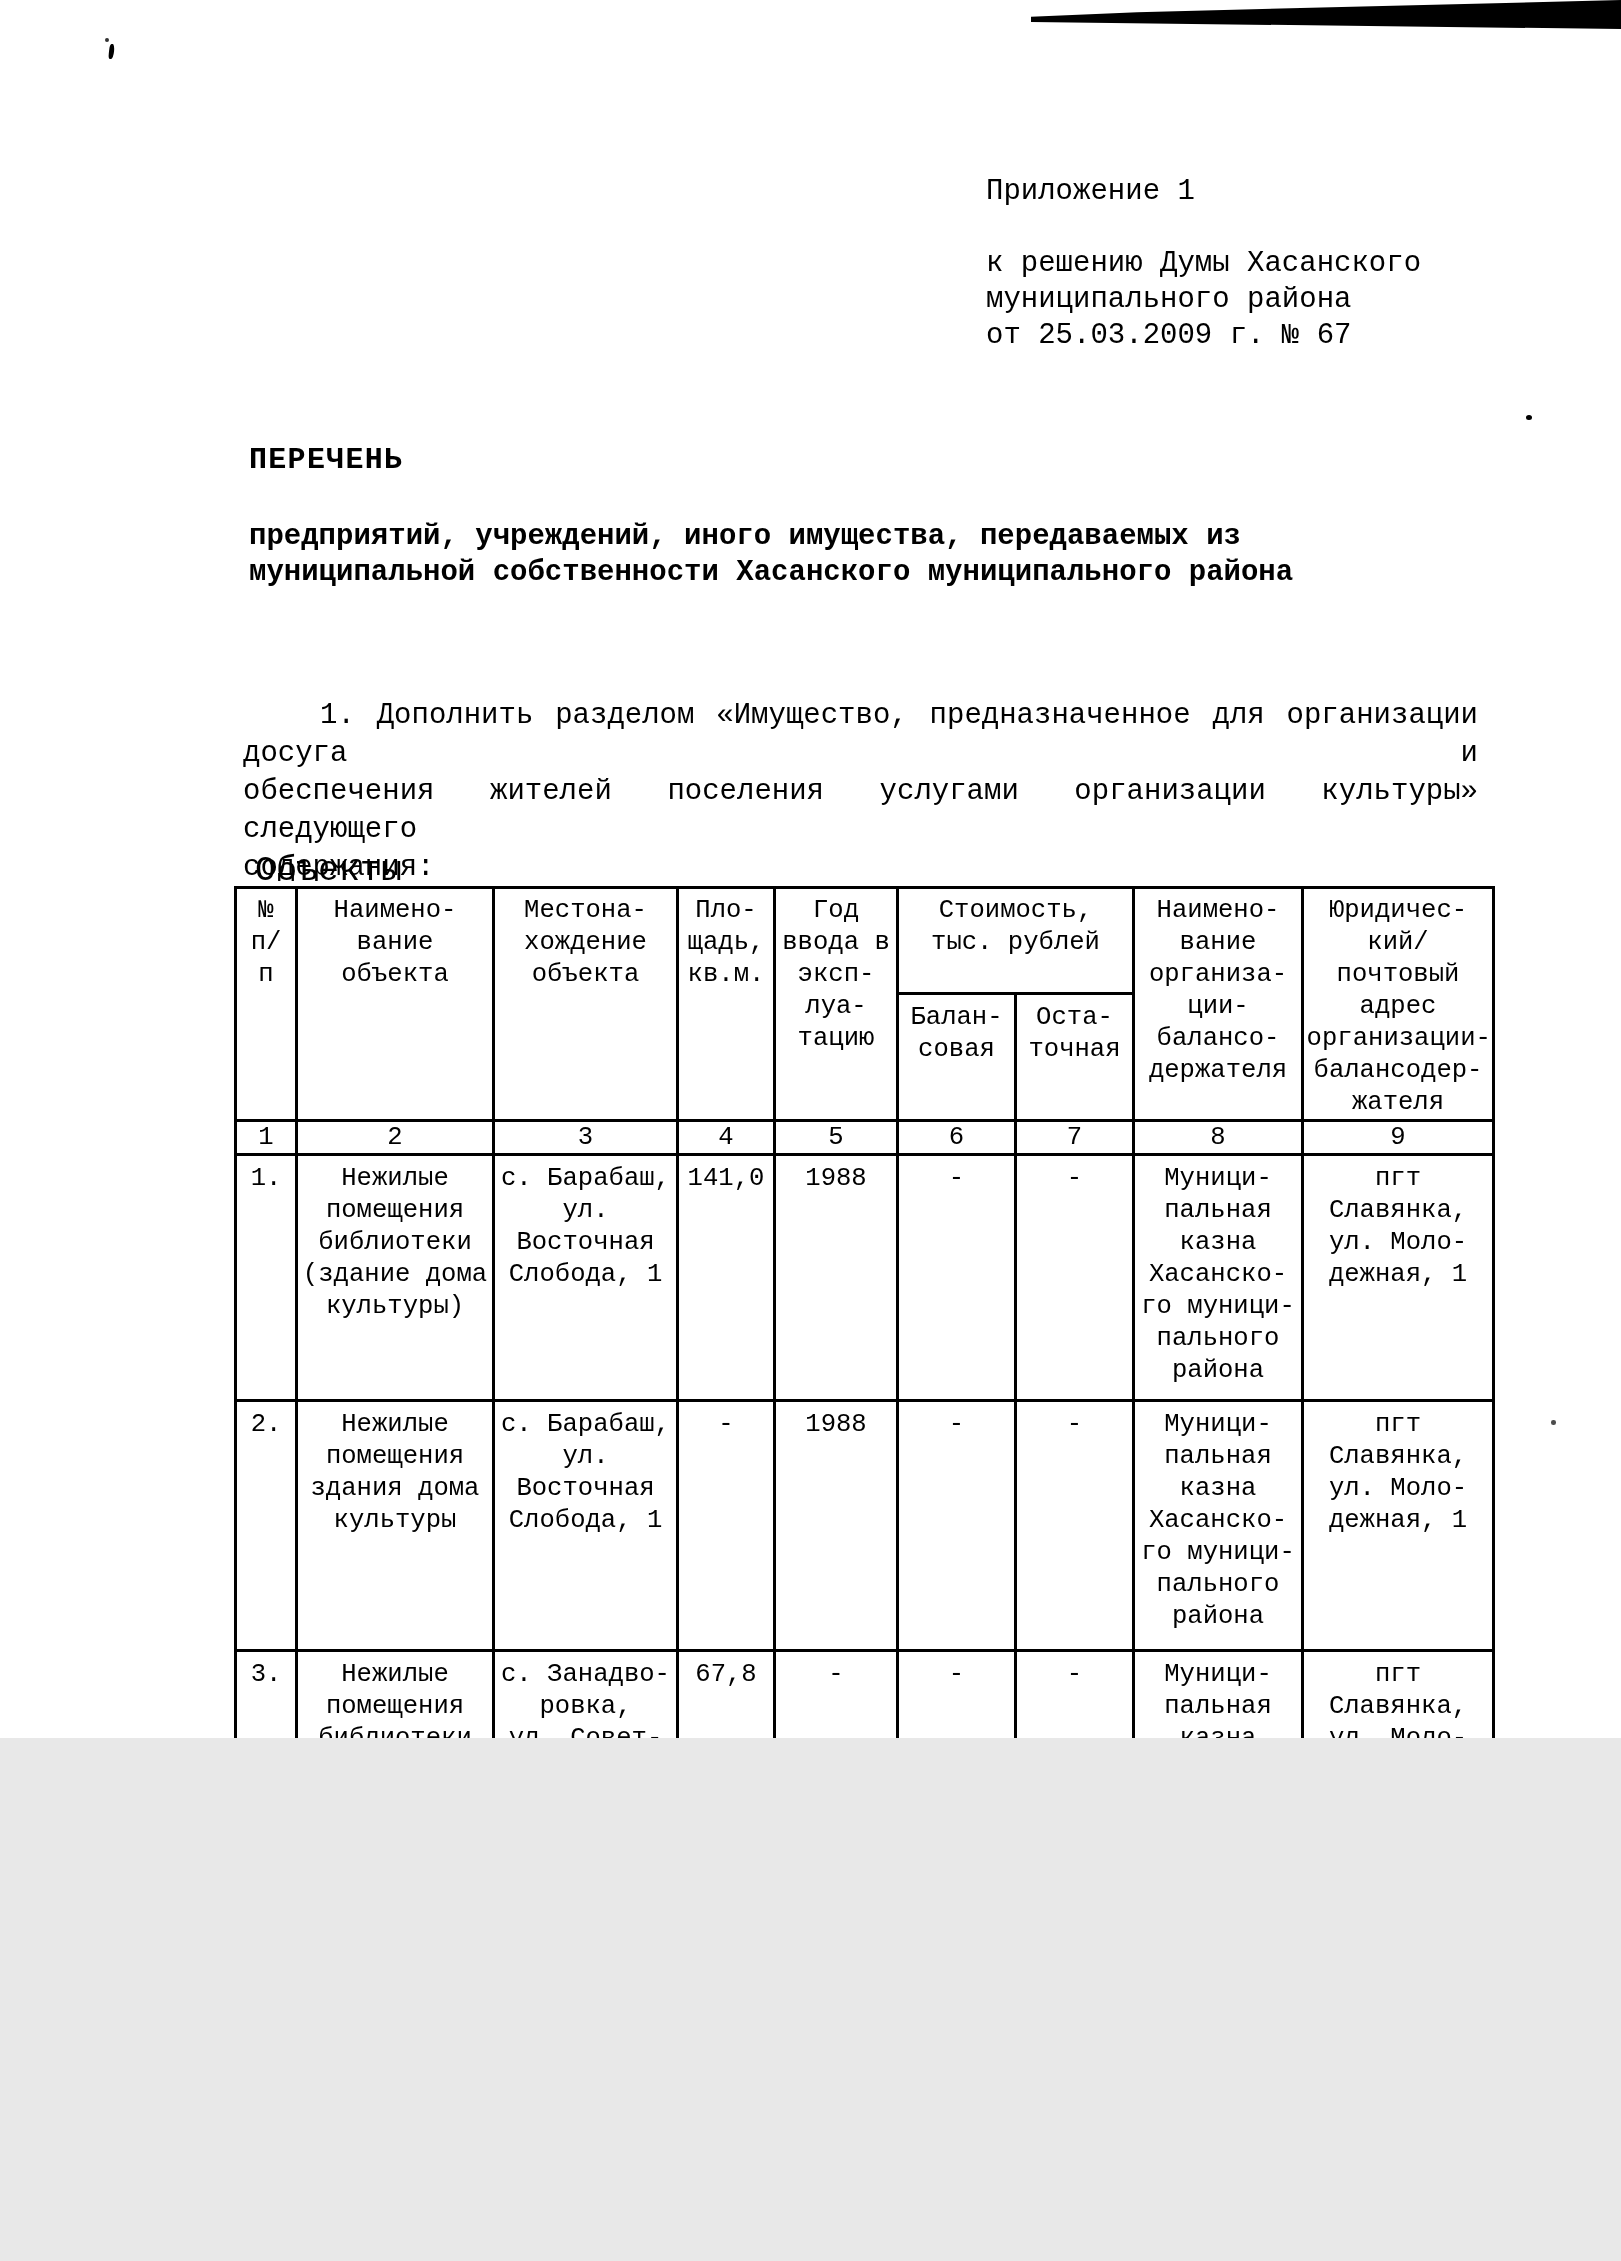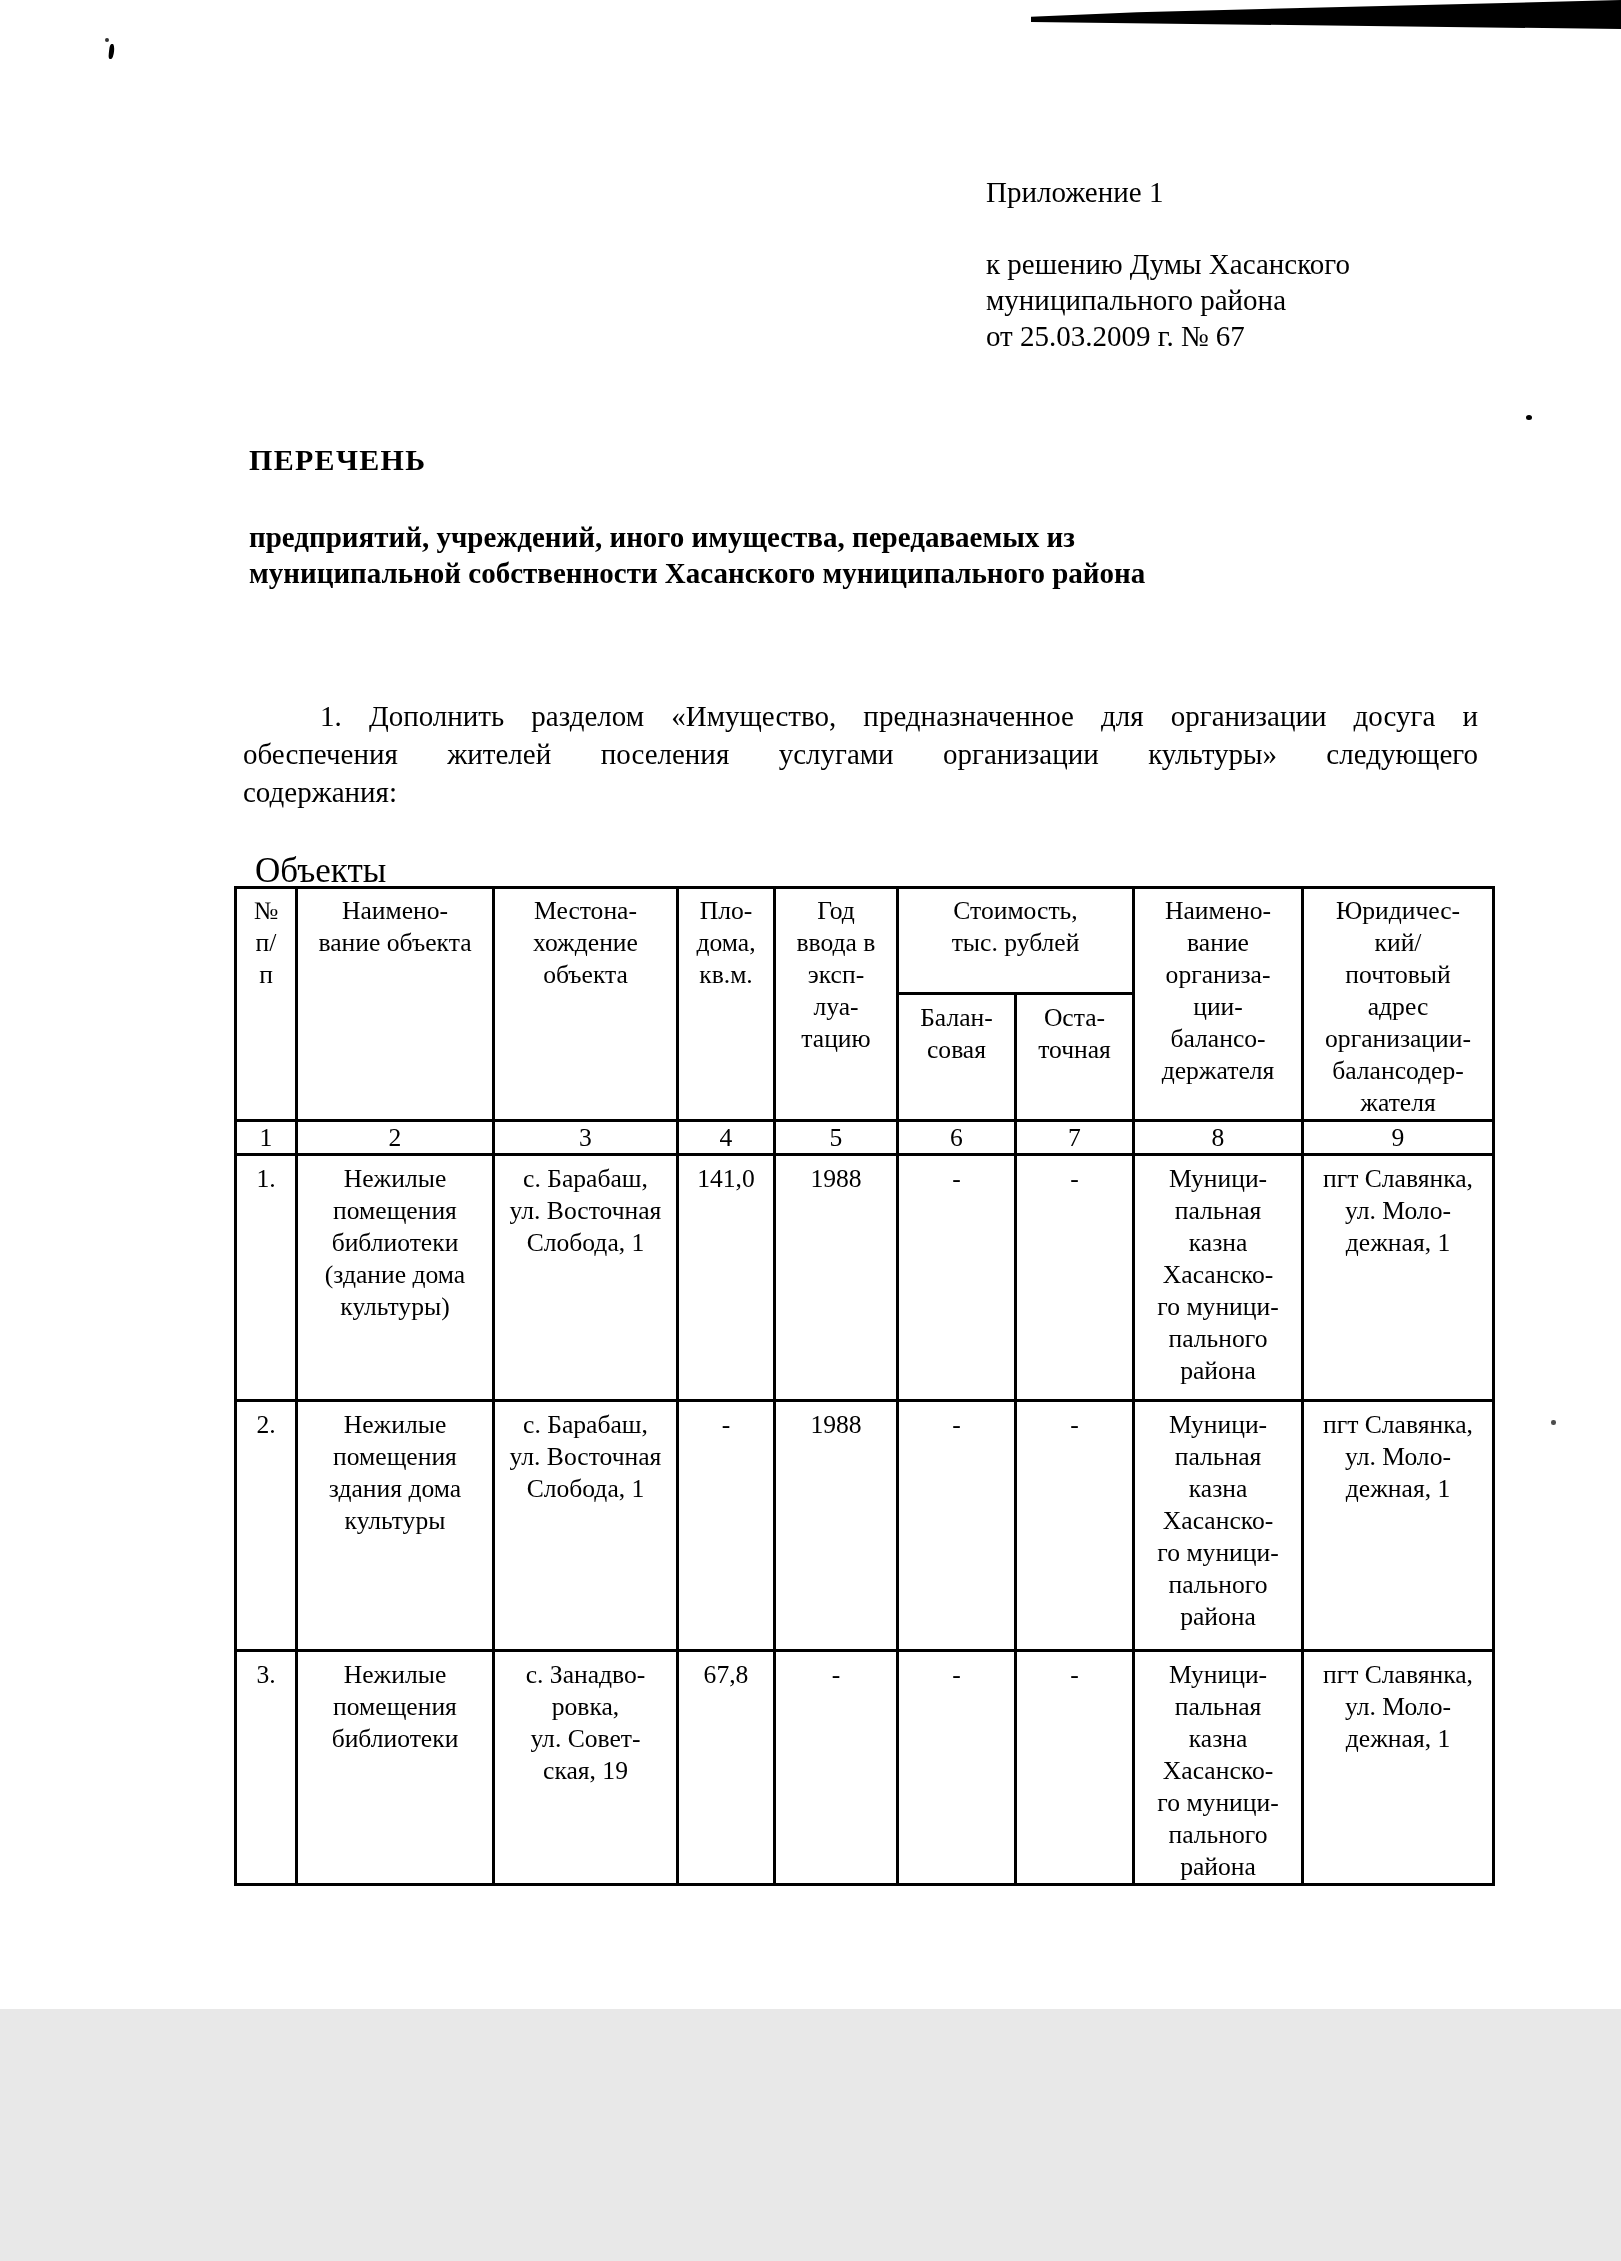--- a/index.html
+++ b/index.html
@@ -1,21 +1,21 @@
 <!DOCTYPE html>
 <html style="font-size:10.2px"><head>
 <meta charset="utf-8">
 <style>
   html,body{margin:0;padding:0;background:#e8e8e8;}
   .page{
     position:relative;
     width:1622px;
-    height:2009px;
+    height:1738px;
     background:#ffffff;
-    font-family:Liberation Serif, serif;
+    font-family:Liberation Mono, monospace;
     color:#000;
     overflow:hidden;
   }
   
   .scan-bar{
     position:absolute;
     left:1031px;top:0;
     width:590px;height:29px;
     background:#000;
     clip-path:polygon(0 58%,18% 42%,100% 0,100% 100%,0 76%);
@@ -124,21 +124,21 @@
       <tr class="hdr-a">
         <td rowspan="2">№
 п/
 п</td>
         <td rowspan="2">Наимено-
 вание объекта</td>
         <td rowspan="2">Местона-
 хождение
 объекта</td>
         <td rowspan="2">Пло-
-дома,
+щадь,
 кв.м.</td>
         <td rowspan="2">Год
 ввода в
 эксп-
 луа-
 тацию</td>
         <td colspan="2">Стоимость,
 тыс. рублей</td>
         <td rowspan="2">Наимено-
 вание

